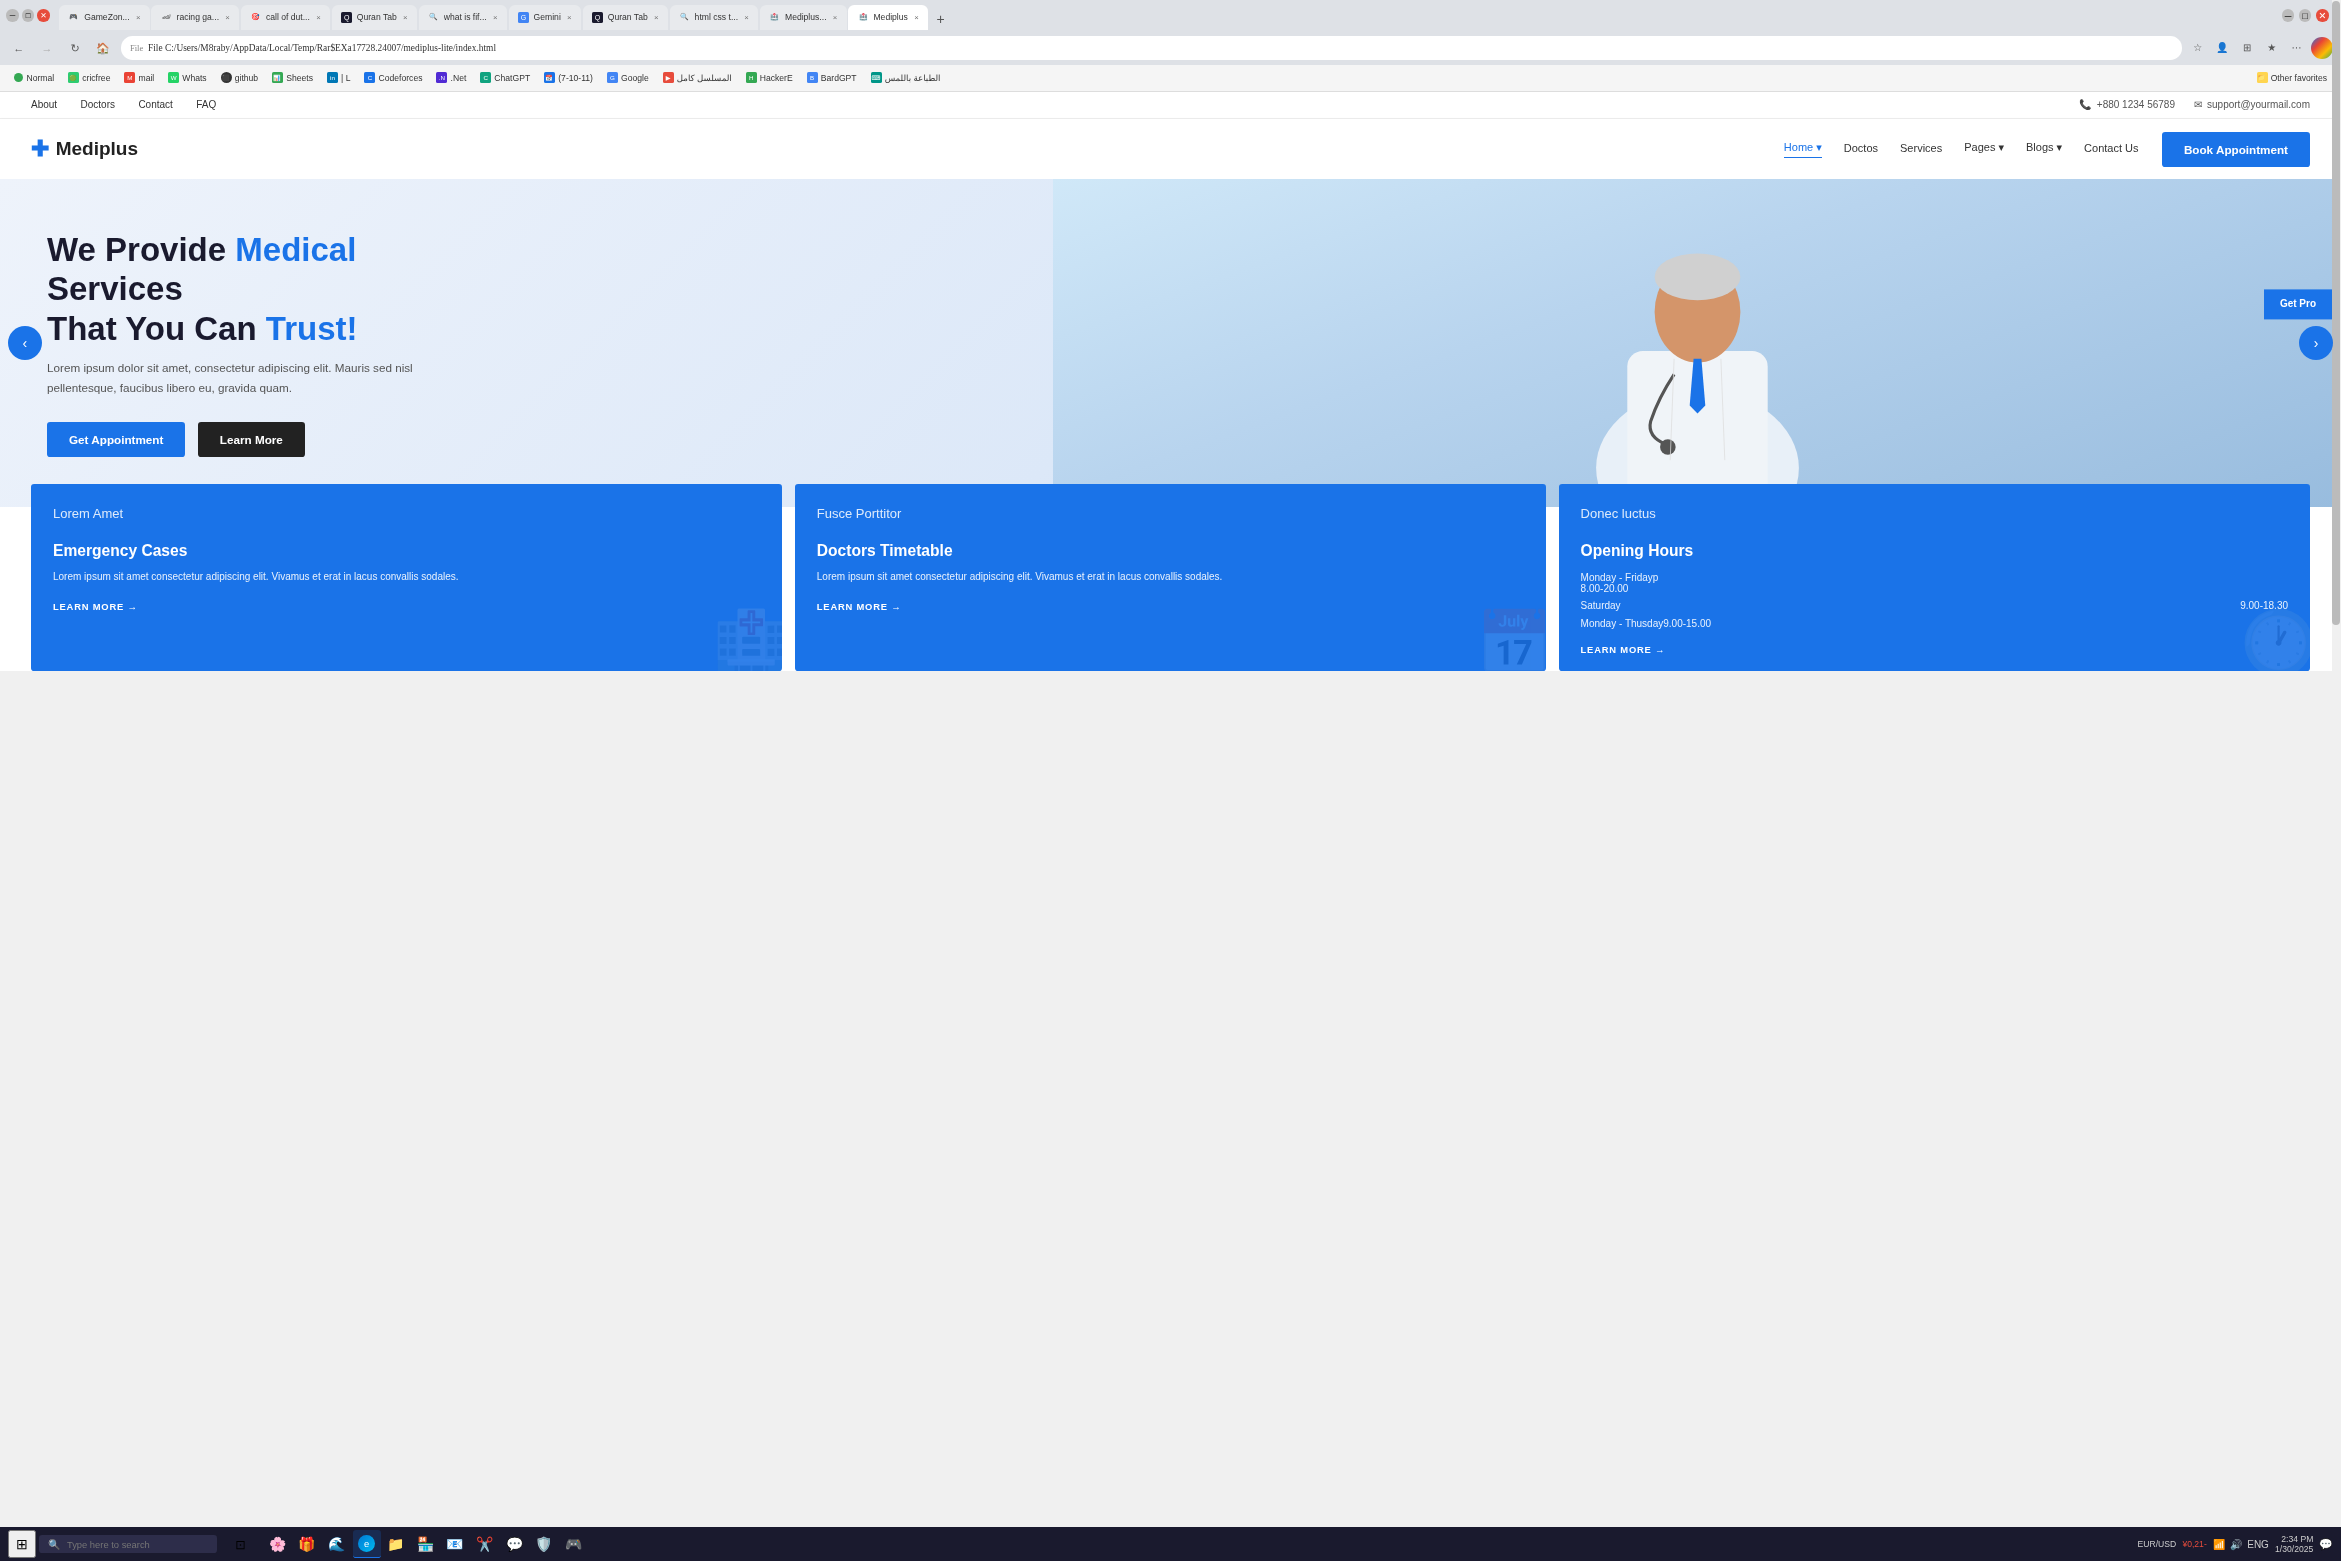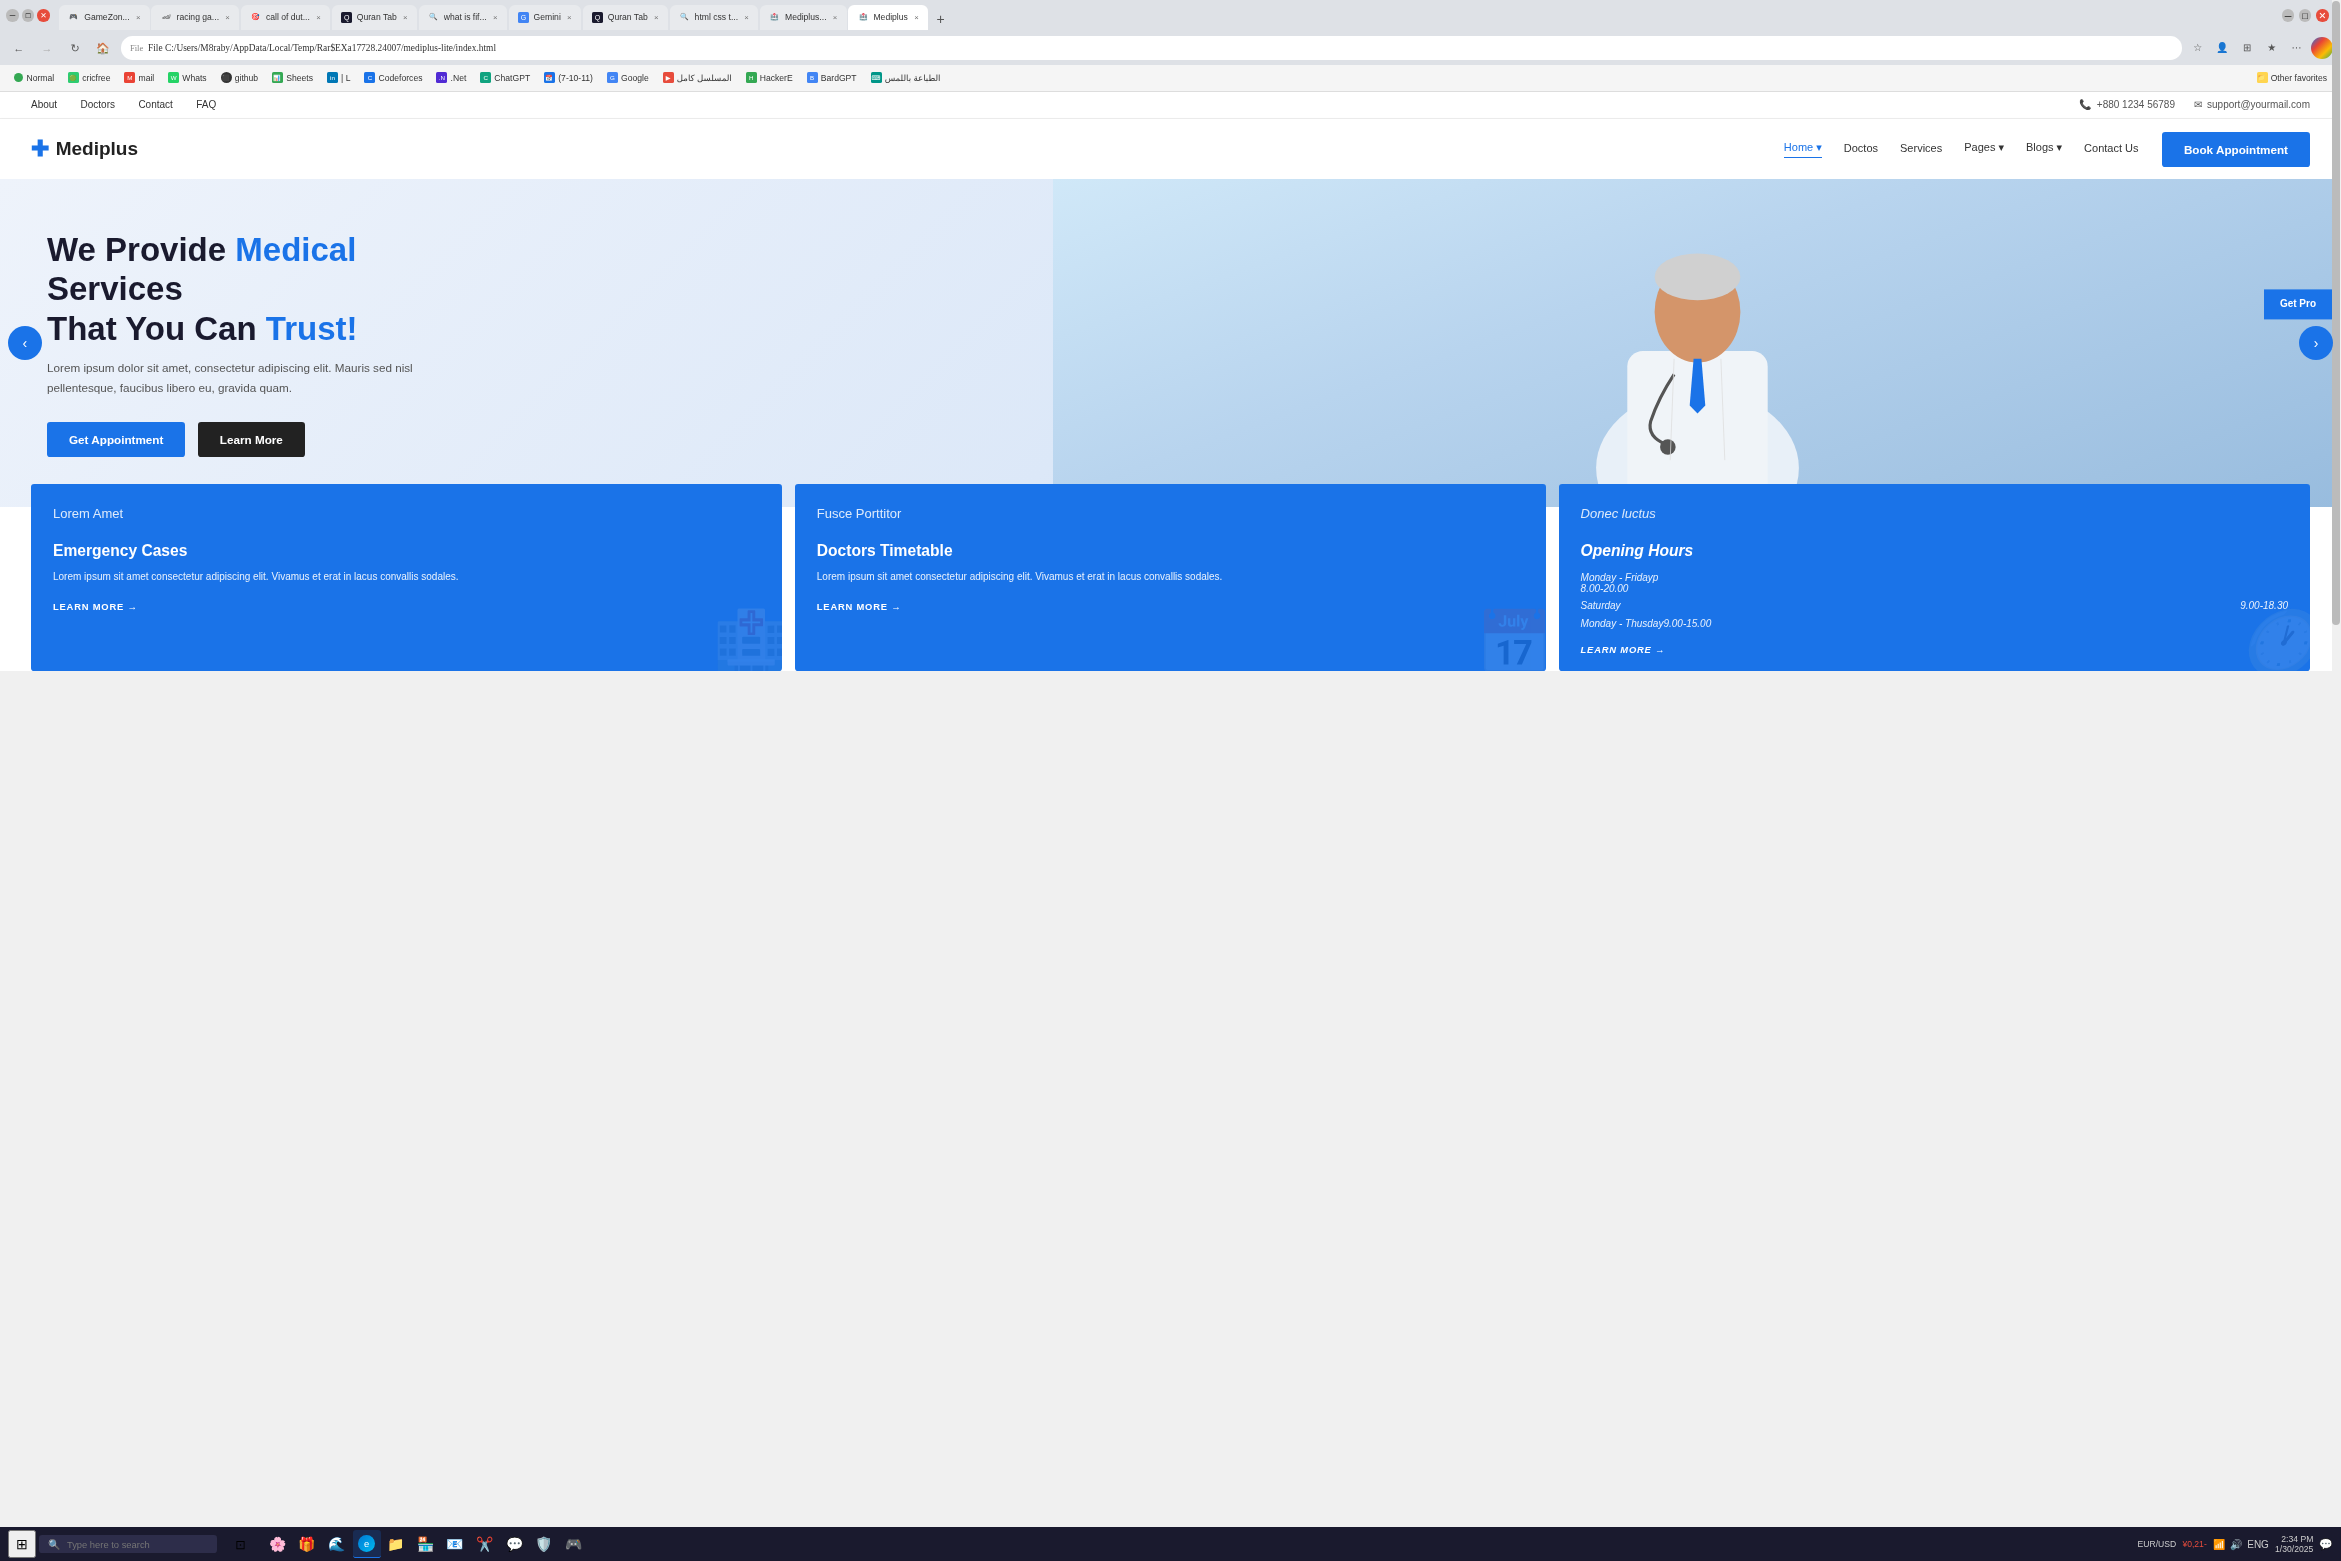--- a/index.html
+++ b/index.html
@@ -63,21 +63,21 @@
     .btn-secondary { background: #222; color: #fff; border: none; padding: 11px 22px; border-radius: 3.1px; font-size: 11.7px; font-weight: 600; cursor: pointer; }
     .hero-image-area { position: absolute; right: 0; top: 0; bottom: 0; width: 55%; display: flex; align-items: flex-end; justify-content: center; }
     .hero-arrow-prev { position: absolute; left: 7.8px; top: 50%; transform: translateY(-50%); width: 34px; height: 34px; background: #1a73e8; border-radius: 50%; display: flex; align-items: center; justify-content: center; color: #fff; font-size: 14px; cursor: pointer; z-index: 10; }
     .hero-arrow-next { position: absolute; right: 7.8px; top: 50%; transform: translateY(-50%); width: 34px; height: 34px; background: #1a73e8; border-radius: 50%; display: flex; align-items: center; justify-content: center; color: #fff; font-size: 14px; cursor: pointer; z-index: 10; }
     .get-pro-btn { position: absolute; right: 9.4px; top: 50%; transform: translateY(-180%); background: #1a73e8; color: #fff; border: none; padding: 9.4px 15.6px; font-size: 10px; font-weight: 700; cursor: pointer; z-index: 10; }
 
     
     .cards-section { display: flex; gap: 0; padding: 0 31px; margin-top: -23.4px; z-index: 5; position: relative; }
     .info-card { flex: 1; background: #1a73e8; color: #fff; padding: 22px 22px 15.6px; margin: 0 6.2px; border-radius: 3.1px; position: relative; overflow: hidden; }
     .info-card:first-child { margin-left: 0; }
-    .info-card:last-child { margin-right: 0; font-style: italic; }
+    .info-card:last-child { margin-right: 0; }
     .card-label { font-size: 13px; opacity: 0.85; margin-bottom: 6.2px; }
     .card-title { font-size: 15.6px; font-weight: 700; margin-bottom: 9.4px; margin-top: 21px; }
     .card-desc { font-size: 10px; opacity: 0.9; line-height: 1.6; margin-bottom: 15.6px; }
     .card-link { font-size: 9.4px; font-weight: 600; text-transform: uppercase; letter-spacing: 0.8px; display: flex; align-items: center; gap: 4.7px; }
     .card-bg-icon { position: absolute; right: -7.8px; bottom: -7.8px; font-size: 62px; opacity: 0.1; }
 
     
     .scrollbar { position: fixed; right: 0; top: 0; width: 9.4px; height: 100%; background: #f0f0f0; }
     .scrollbar-thumb { width: 7.8px; background: #bbb; border-radius: 3.9px; margin: 0.8px; height: 40%; }
 

